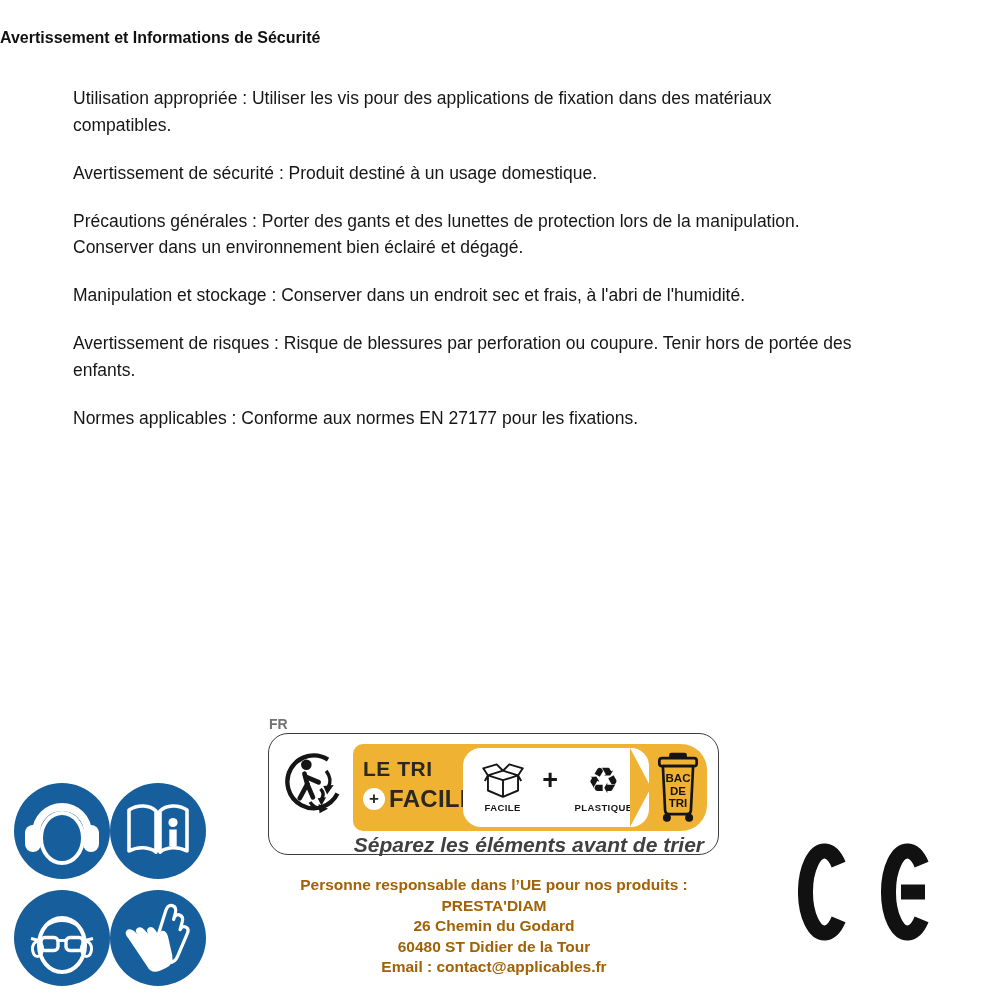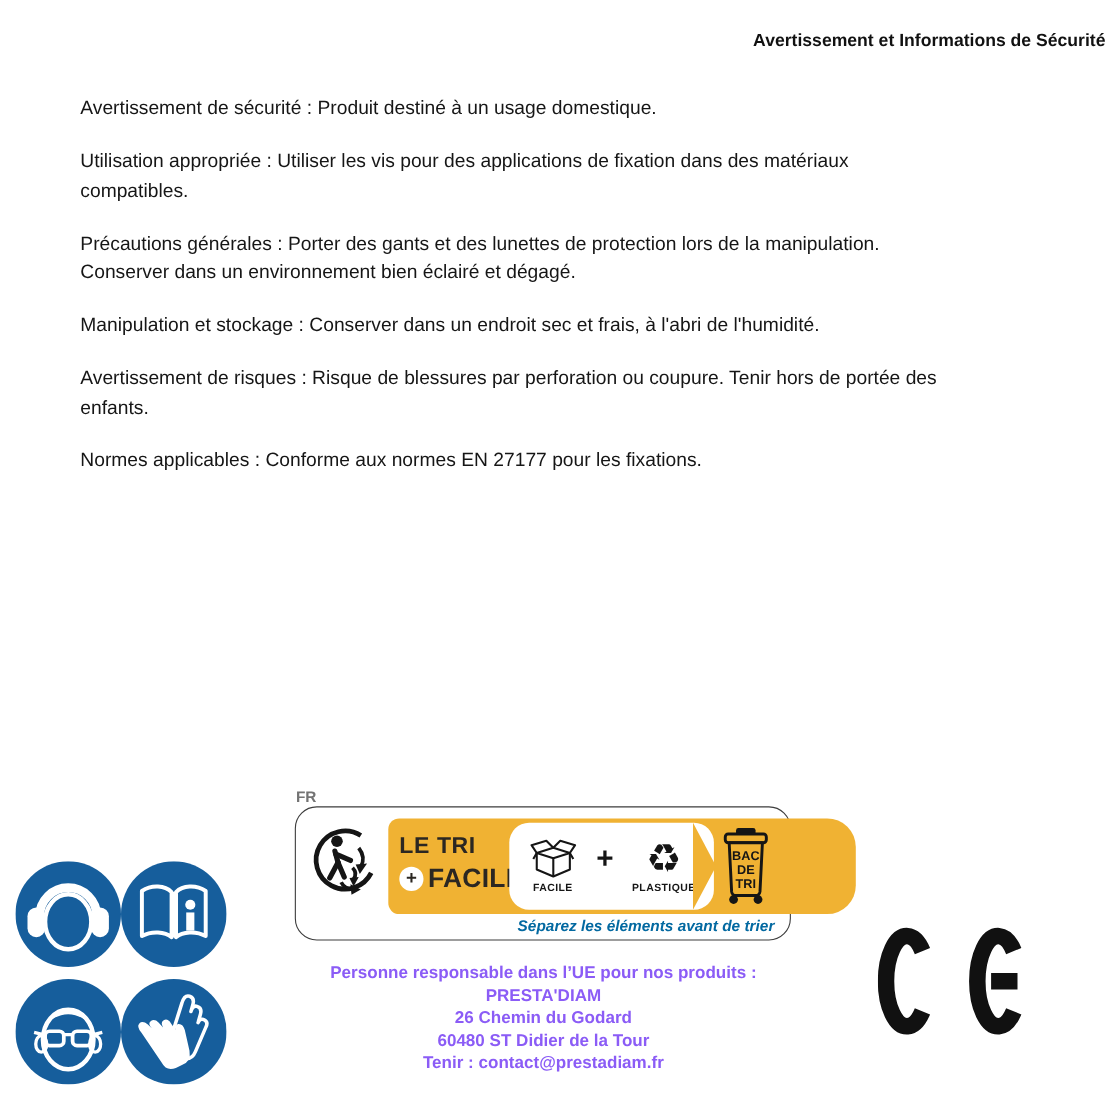--- a/index.html
+++ b/index.html
@@ -1,74 +1,74 @@
 <!DOCTYPE html>
 <html><head>
 <meta charset="utf-8">
 <style>
   * { box-sizing: border-box; margin: 0; padding: 0; }
   html,body { width: 1005px; height: 1005px; background: #fff; position: relative;
               font-family: "Liberation Sans", sans-serif; color: #141414; }
 
-  .page-title { position: absolute; top: 29px; left: 0; right: 0; text-align: right;
+  .page-title { position: absolute; top: 29px; left: 0; right: 0; text-align: left;
                 font-size: 16px; font-weight: bold; color: #111; }
 
   .doc-body { position: absolute; top: 85px; left: 73px; right: 36px; }
   .doc-body p { white-space: pre-wrap; font-size: 17.5px; line-height: 26.5px;
                 margin: 0 0 21.5px 0; color: #161616; }
 
   
   .pictos { position: absolute; left: 14px; top: 783px; display: grid;
             grid-template-columns: 96px 96px; grid-row-gap: 11px; }
   .picto { width: 96px; height: 96px; display: block; }
 
   
   .fr-label { position: absolute; left: 269px; top: 716px; font-size: 14px; font-weight: bold; color: #737373; }
   .tri-box { position: absolute; left: 268px; top: 733px; width: 451px; height: 122px;
              background: #fff; border: 1.6px solid #3d3d3d; border-radius: 20px; }
   .triman-svg { position: absolute; left: 10px; top: 8px; width: 66px; height: 88px; }
-  .tri-band { position: absolute; left: 84px; top: 10px; width: 425px; height: 87px;
+  .tri-band { position: absolute; left: 84px; top: 10px; width: 354px; height: 87px;
               background: #F0B233; border-radius: 10px 26px 26px 10px; }
   .band-head { position: absolute; left: 10px; top: 13px; width: 102px; color: #2B2722; }
   .band-line1 { font-size: 21px; font-weight: 800; letter-spacing: 0.5px; }
   .band-line2 { display: flex; align-items: center; margin-top: 4px; }
   .plus-badge { width: 22px; height: 22px; border-radius: 50%; background: #fff; color: #2B2722;
                 font-size: 17px; font-weight: 800; display: flex; align-items: center;
                 justify-content: center; margin-right: 4px; flex: 0 0 auto; }
   .band-line2 .word { font-size: 24px; font-weight: 700; letter-spacing: 0.3px; }
   .white-inset { position: absolute; left: 110px; top: 4px; width: 186px; height: 79px;
                  background: #fff; border-radius: 18px; display: flex; align-items: center;
                  justify-content: space-evenly; }
   .mat-col { display: flex; flex-direction: column; align-items: center; }
   .mat-label { font-size: 9.5px; font-weight: bold; color: #151515; letter-spacing: 0.4px; margin-top: 2px; }
   .mat-plus { font-size: 27px; font-weight: 800; color: #151515; margin-top: -14px; }
   .recycle-glyph { font-size: 36px; line-height: 38px; color: #151515; }
   .chevron { position: absolute; left: 277px; top: 4px; width: 21px; height: 79px; background: #F0B233;
              clip-path: polygon(0 0, 100% 50%, 0 100%); }
   .bin-svg { position: absolute; left: 301px; top: 5px; width: 48px; height: 77px; }
-  .tri-tagline { position: absolute; right: 14px; top: 99px; font-size: 14px; font-style: italic;
-                 font-weight: 600; color: #0369a1; }
+  .tri-tagline { position: absolute; right: 14px; top: 99px; font-size: 21px; font-style: italic;
+                 font-weight: 600; color: #404040; }
 
   
   .address { position: absolute; left: 248px; top: 875px; width: 492px; text-align: center; }
-  .address div { font-size: 15.5px; font-weight: bold; line-height: 20.5px; color: #8b5cf6; }
+  .address div { font-size: 15.5px; font-weight: bold; line-height: 20.5px; color: #a16207; }
 
   
   .ce-svg { position: absolute; left: 798px; top: 842px; width: 140px; height: 100px; }
   .sr { position: absolute; width: 1px; height: 1px; overflow: hidden; clip: rect(0 0 0 0); }
 </style>
 </head>
 <body>
 
 <div class="page-title">Avertissement et Informations de Sécurité</div>
 
 <div class="doc-body">
-  <p>Avertissement de sécurité : Produit destiné à un usage domestique.</p>
   <p>Utilisation appropriée : Utiliser les vis pour des applications de fixation dans des matériaux
 compatibles.</p>
+  <p>Avertissement de sécurité : Produit destiné à un usage domestique.</p>
   <p>Précautions générales : Porter des gants et des lunettes de protection lors de la manipulation.
 Conserver dans un environnement bien éclairé et dégagé.</p>
   <p>Manipulation et stockage : Conserver dans un endroit sec et frais, à l'abri de l'humidité.</p>
   <p>Avertissement de risques : Risque de blessures par perforation ou coupure. Tenir hors de portée des
 enfants.</p>
   <p>Normes applicables : Conforme aux normes EN 27177 pour les fixations.</p>
 </div>
 
 <div class="pictos">
   <svg class="picto" viewBox="0 0 96 96">
@@ -175,21 +175,21 @@
   </div>
 
   <div class="tri-tagline">Séparez les éléments avant de trier</div>
 </div>
 
 <div class="address">
   <div>Personne responsable dans l’UE pour nos produits :</div>
   <div>PRESTA'DIAM</div>
   <div>26 Chemin du Godard</div>
   <div>60480 ST Didier de la Tour</div>
-  <div>Tenir : contact@prestadiam.fr</div>
+  <div>Email : contact@applicables.fr</div>
 </div>
 
 <svg class="ce-svg" viewBox="0 0 140 100">
   <path d="M 40.6 22.6 A 19 41 0 1 0 40.6 77.4" fill="none" stroke="#111" stroke-width="15"></path>
   <path d="M 123.6 22.6 A 19 41 0 1 0 123.6 77.4" fill="none" stroke="#111" stroke-width="15"></path>
   <path d="M 103 50 H 127" stroke="#111" stroke-width="15"></path>
 </svg>
 <span class="sr">CE</span>
 
 </body></html>

